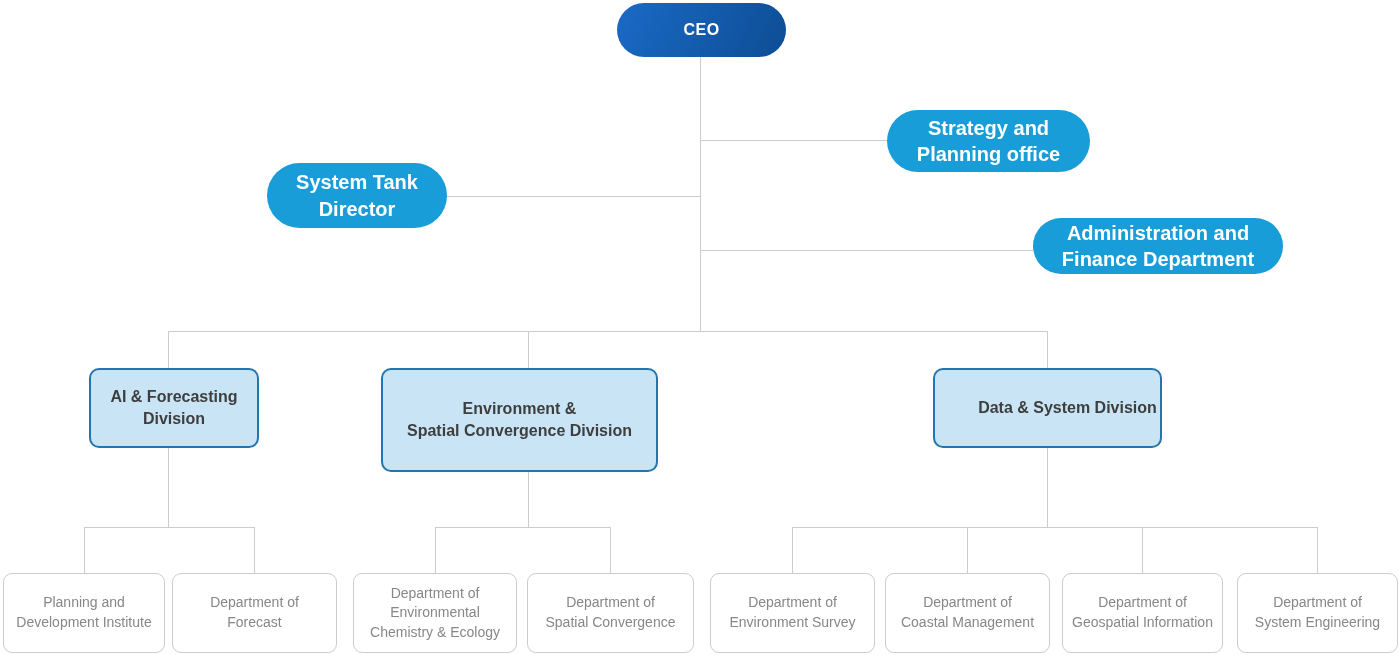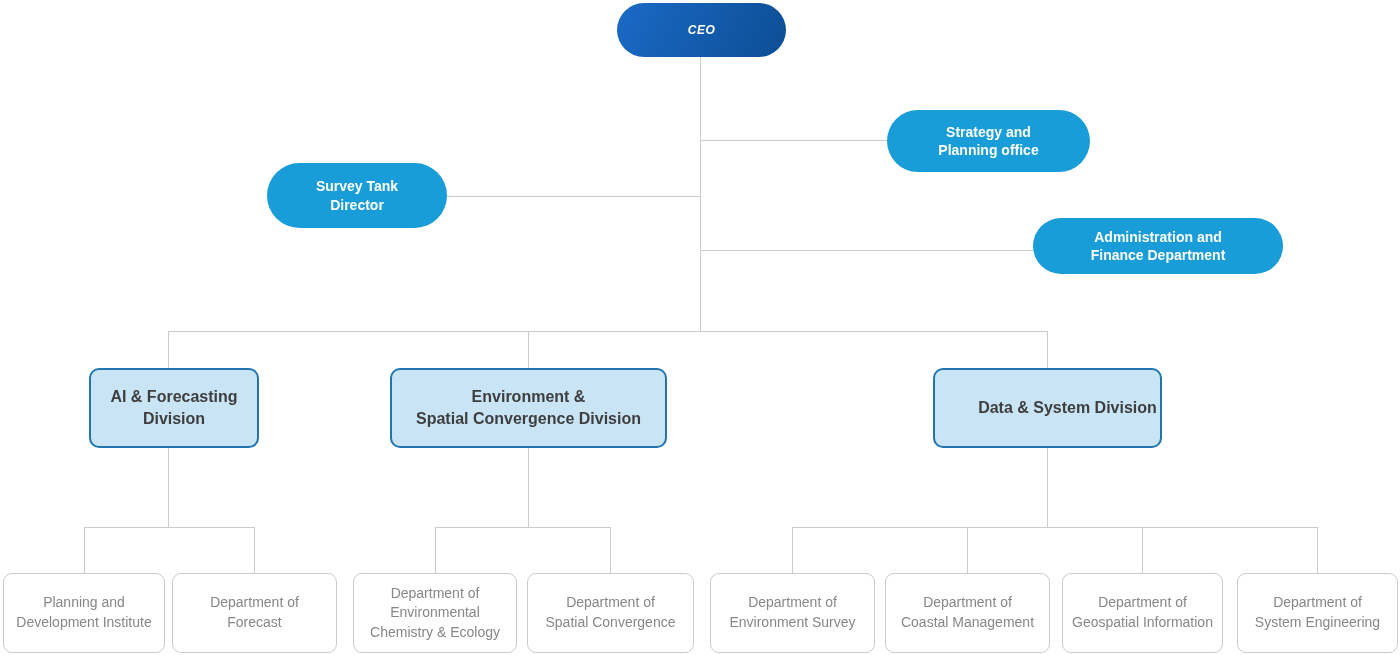--- a/index.html
+++ b/index.html
@@ -25,30 +25,29 @@
   .node{
     position:absolute;
     display:flex;align-items:center;justify-content:center;
     text-align:center;
     white-space:pre-line;
     box-sizing:border-box;
   }
   .pill{
     background:var(--pill-blue);
     color:#ffffff;
-    font-size:14px;font-weight:600;
+    font-size:20px;font-weight:600;
     line-height:1.32;
     text-align:center;
   }
   .ceo{
     background:linear-gradient(115deg,var(--ceo-grad-start) 0%,var(--ceo-grad-end) 100%);
     color:#ffffff;
-    font-size:12px;font-weight:600;
+    font-size:16px;font-weight:600;
     letter-spacing:.5px;
-    font-style:italic;
   }
   .division{
     background:var(--division-fill);
     border:2px solid var(--division-border);
     border-radius:10px;
     color:var(--division-text);
     font-size:16px;font-weight:600;
     line-height:1.35;
   }
   .department{
@@ -94,33 +93,33 @@
 
   <div class="node ceo" style="left:617px;top:3px;width:169px;height:54px;border-radius:27px;">
     <span>CEO</span>
   </div>
 
   <div class="node pill" style="left:887px;top:110px;width:203px;height:62px;border-radius:31px;">
     <span>Strategy and
 Planning office</span>
   </div>
   <div class="node pill" style="left:267px;top:163px;width:180px;height:65px;border-radius:33px;">
-    <span>Survey Tank
+    <span>System Tank
 Director</span>
   </div>
   <div class="node pill" style="left:1033px;top:218px;width:250px;height:56px;border-radius:32px;">
     <span>Administration and
 Finance Department</span>
   </div>
 
   <div class="node division" style="left:89px;top:368px;width:170px;height:80px;">
     <span>AI &amp; Forecasting
 Division</span>
   </div>
-  <div class="node division" style="left:390px;top:368px;width:277px;height:80px;">
+  <div class="node division" style="left:381px;top:368px;width:277px;height:104px;">
     <span>Environment &amp;
 Spatial Convergence Division</span>
   </div>
   <div class="node division" style="left:933px;top:368px;width:229px;height:80px;padding-left:40px;">
     <span>Data &amp; System Division</span>
   </div>
 
   <div class="node department" style="left:3px;top:573px;width:162px;height:80px;">
     <span>Planning and
 Development Institute</span>

